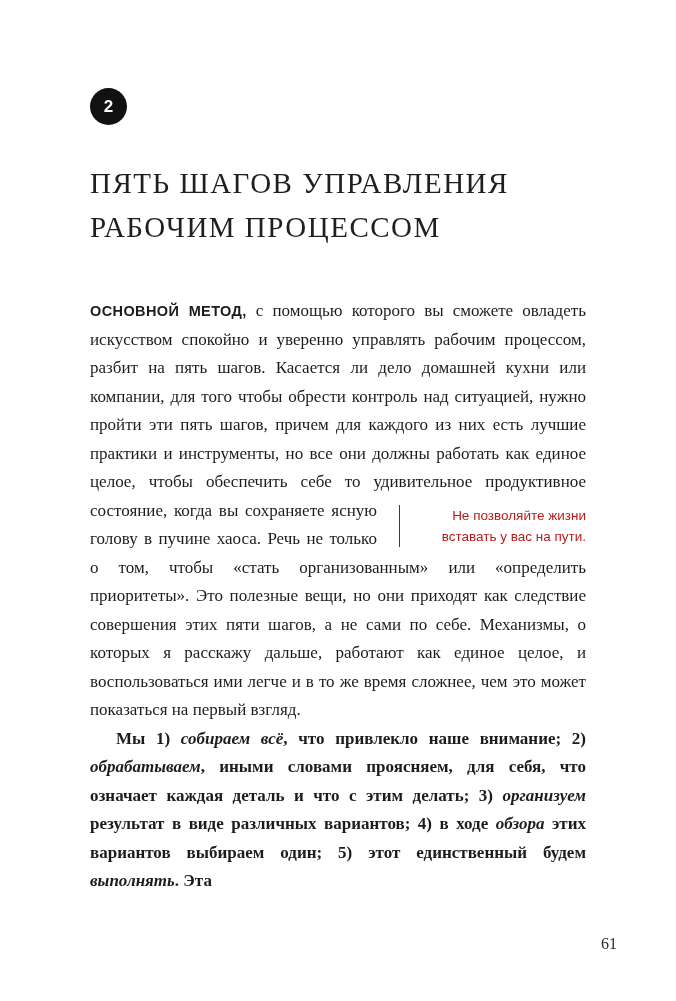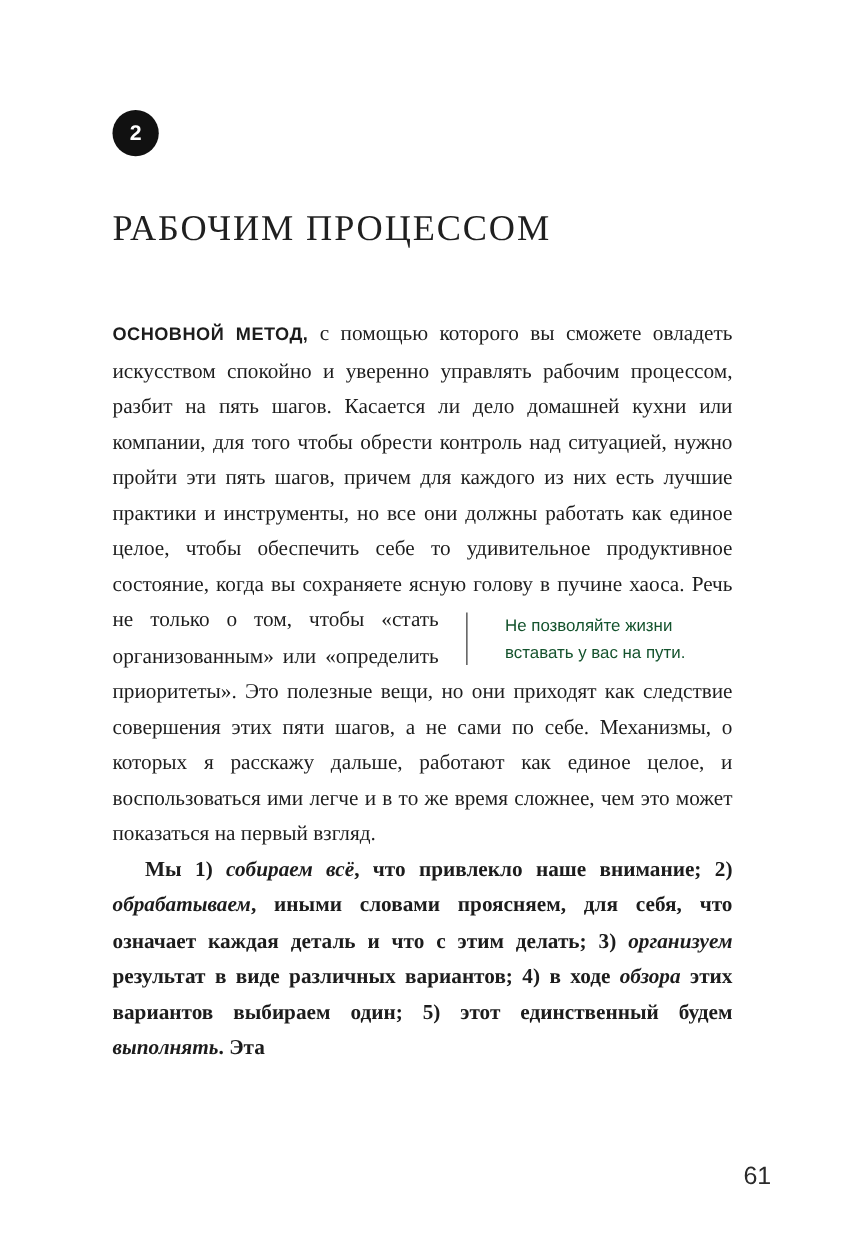--- a/index.html
+++ b/index.html
@@ -55,48 +55,49 @@
     font-weight: bold;
     font-size: 14.5px;
     letter-spacing: 0.4px;
   }
   .margin-note {
     display: block;
     float: right;
     width: 182px;
     margin: 8px 0 6px 22px;
     border-left: 1px solid #3a3a3a;
-    padding-left: 30px;
+    padding-left: 4px;
     font-family: "Liberation Sans", sans-serif;
     font-size: 13.5px;
     line-height: 21px;
-    text-align: left;
+    text-align: right;
     text-indent: 0;
-    color: #14532d;
+    color: #b91c1c;
   }
   .italic-term { font-style: italic; }
   .page-number {
     position: absolute;
     right: 59px;
     bottom: 48px;
-    font-family: Liberation Sans, sans-serif;
-    font-size: 20px;
+    font-family: Liberation Serif, serif;
+    font-size: 16px;
     color: #2a2a2a;
   }
 </style>
 </head>
 <body>
 
 <div class="page">
 
   <div class="chapter-badge">
     <span>2</span>
   </div>
 
   <h1 class="title">
+    <span class="title-line">ПЯТЬ ШАГОВ УПРАВЛЕНИЯ</span>
     <span class="title-line">РАБОЧИМ ПРОЦЕССОМ</span>
   </h1>
 
   <div class="body-text">
 
     <p class="para"><span class="lead">ОСНОВНОЙ МЕТОД,</span><span> с помощью которого вы сможете овладеть искусством спокойно и уверенно управлять рабочим процессом, разбит на пять шагов. Касается ли дело домашней кухни или компании, для того чтобы обрести контроль над ситуацией, нужно пройти эти пять шагов, причем для каждого из них есть лучшие практики и инструменты, но все они должны работать как единое целое, чтобы обеспечить себе то удивительное продуктивное состояние, когда вы сохраняете ясную </span><span class="margin-note"><span>Не позволяйте жизни вставать у вас на пути.</span></span><span>голову в пучине хаоса. Речь не только о том, чтобы «стать организованным» или «определить приоритеты». Это полезные вещи, но они приходят как следствие совершения этих пяти шагов, а не сами по себе. Механизмы, о которых я расскажу дальше, работают как единое целое, и воспользоваться ими легче и в то же время сложнее, чем это может показаться на первый взгляд.</span></p>
 
     <p class="para para-indent"><span>Мы 1) </span><em class="italic-term">собираем всё</em><span>, что привлекло наше внимание; 2) </span><em class="italic-term">обрабатываем</em><span>, иными словами проясняем, для себя, что означает каждая деталь и что с этим делать; 3) </span><em class="italic-term">организуем</em><span> результат в виде различных вариантов; 4) в ходе </span><em class="italic-term">обзора</em><span> этих вариантов выбираем один; 5) этот единственный будем </span><em class="italic-term">выполнять</em><span>. Эта</span></p>
 
   </div>

